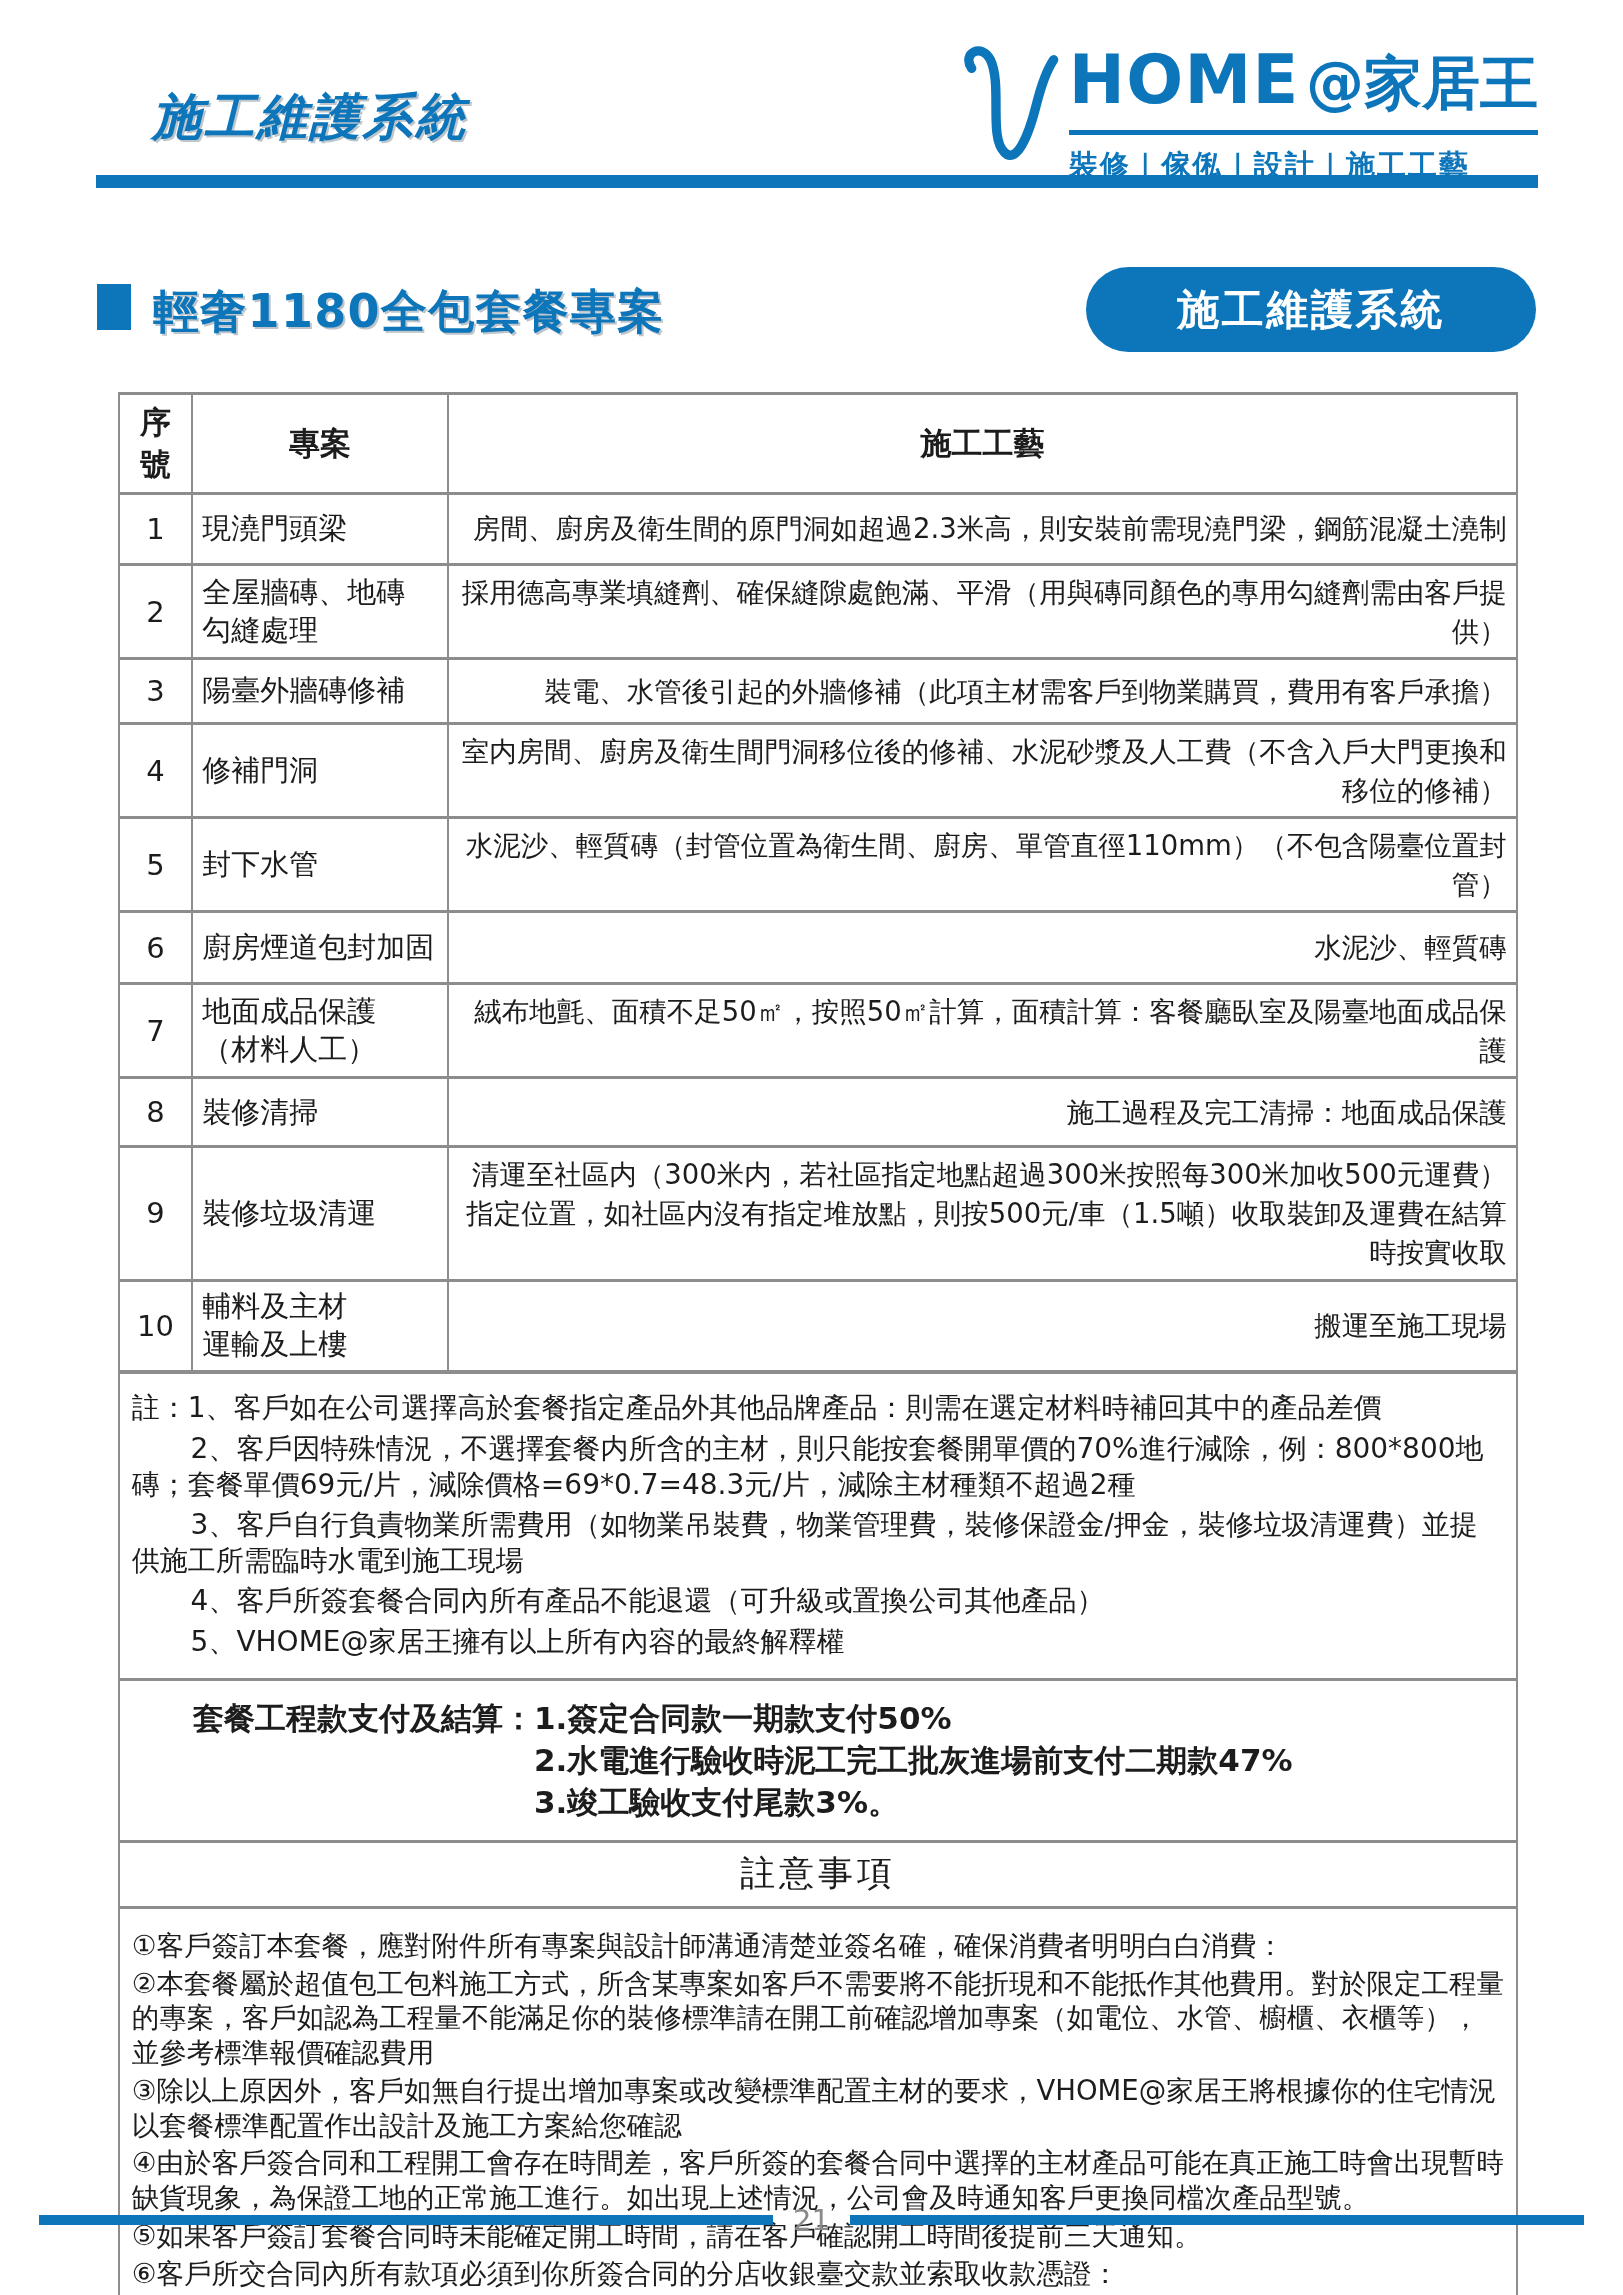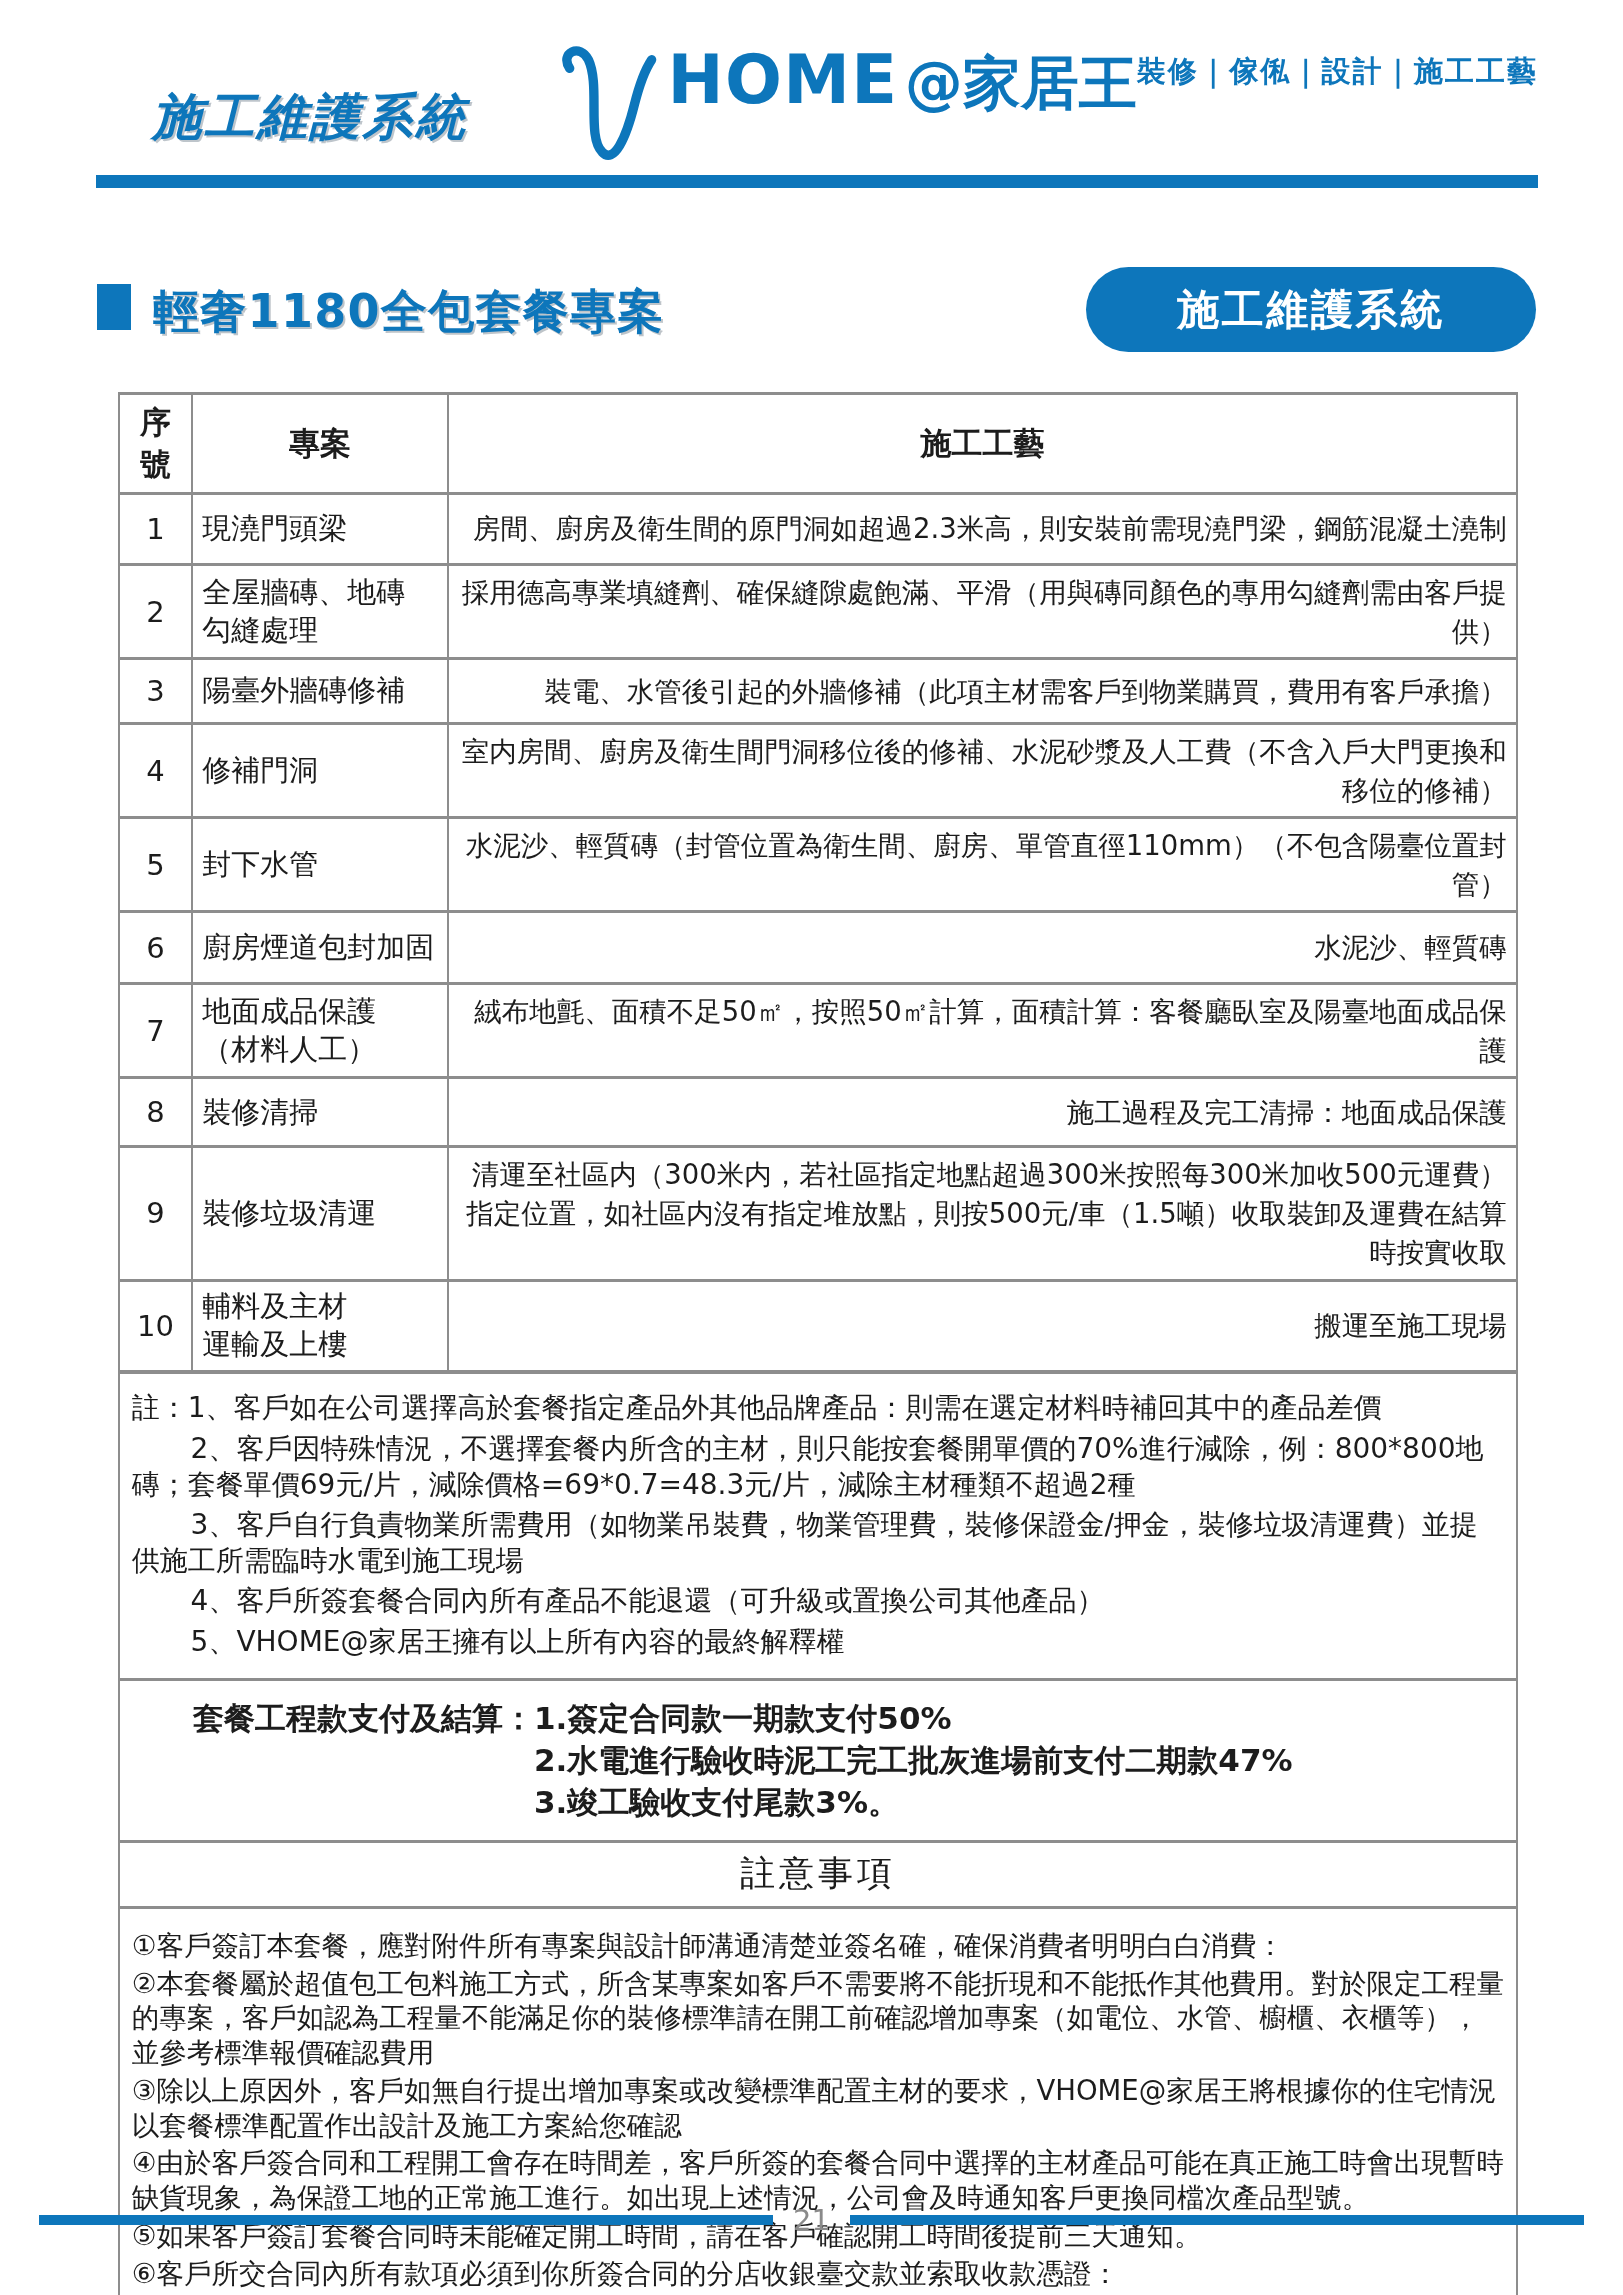--- a/index.html
+++ b/index.html
@@ -9,21 +9,21 @@
   }
   
   .hdr-title{
     position:absolute; left:152px; top:84px;
     font-size:50px; font-weight:bold; font-style:italic; color:#0d76bb;
     text-shadow:2px 2px 0 rgba(70,90,105,.35); letter-spacing:2.6px;
   }
   .hdr-rule{position:absolute; left:96px; top:175px; width:1442px; height:13px; background:#0d76bb;}
   .logo{position:absolute; top:41px; right:85px; display:flex; align-items:flex-start;}
   .logo-v{width:105px; height:128px; margin-right:9.2px;}
-  .logo-right{display:flex; flex-direction:row;}
+  .logo-right{display:flex; flex-direction:column;}
   .logo-line1{display:flex; align-items:baseline; white-space:nowrap;}
   .logo-home{font-size:67px; font-weight:bold; color:#0d76bb; letter-spacing:1.3px;}
   .logo-suffix{font-size:58px; font-weight:bold; color:#0d76bb; margin-left:6.5px;}
   .logo-underline{height:5.9px; background:#0d76bb; margin-top:6.5px;}
   .logo-tagline{font-size:29px; font-weight:bold; color:#0d76bb; margin-top:10.5px; letter-spacing:2px; white-space:nowrap;}
   
   .sec{position:absolute; left:97px; top:267px; width:1439px; height:98px;text-align:center;}
   .sec-square{position:absolute; left:0; top:17px; width:34px; height:46px; background:#0d76bb;}
   .sec-title{
     position:absolute; left:56px; top:14.4px; font-size:46px; font-weight:bold; color:#0d76bb;

